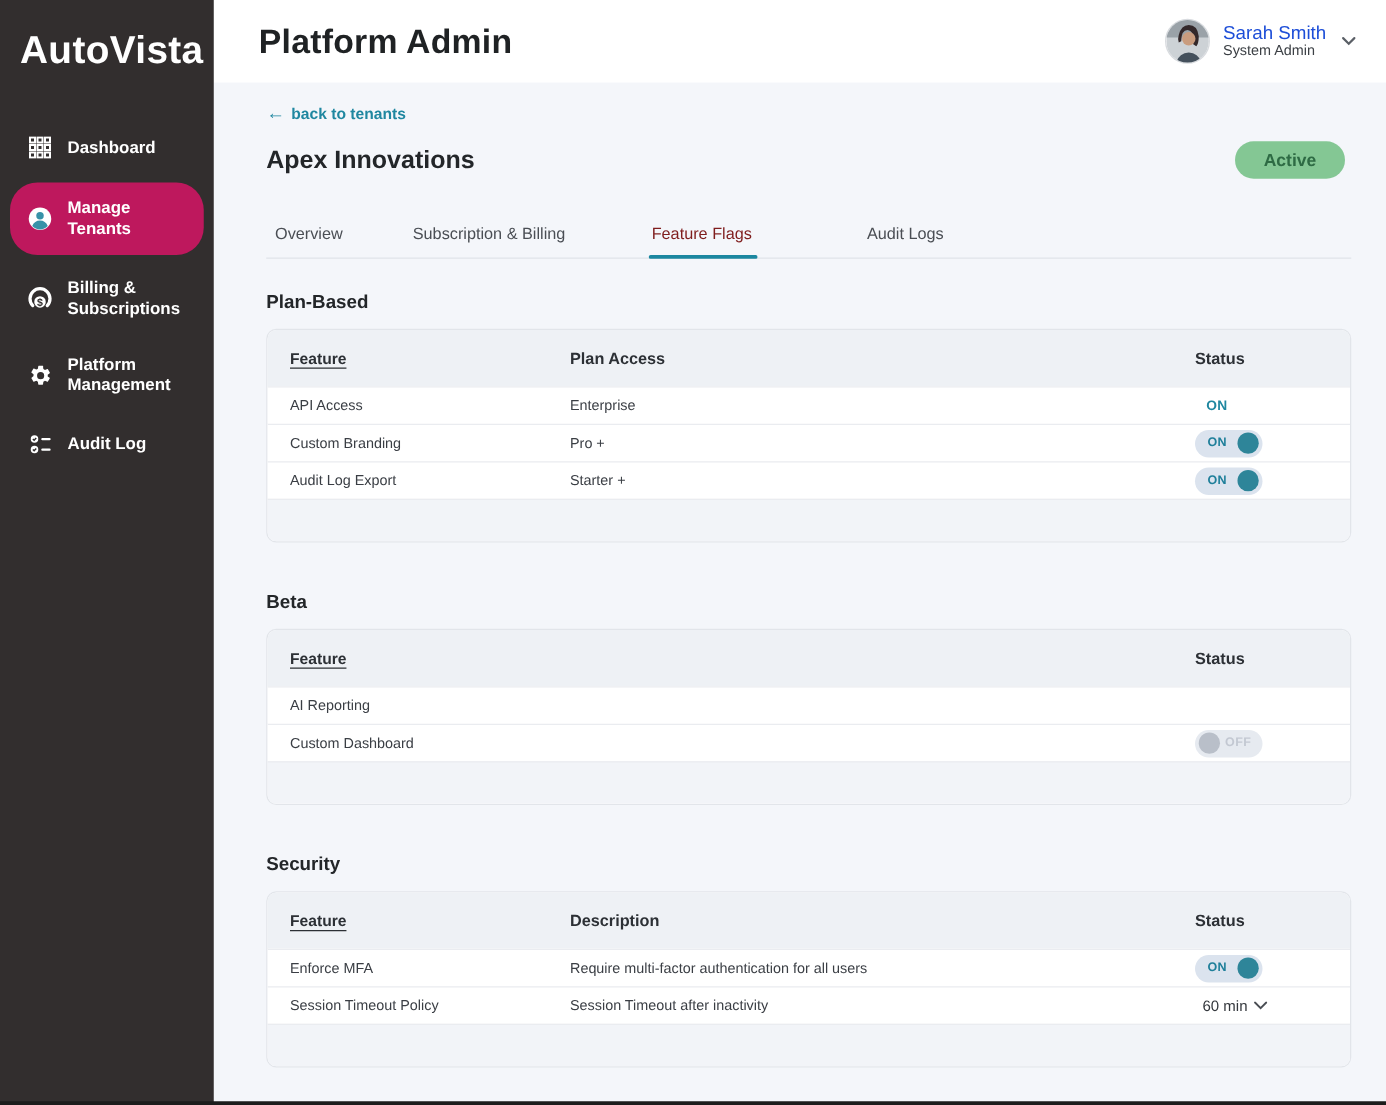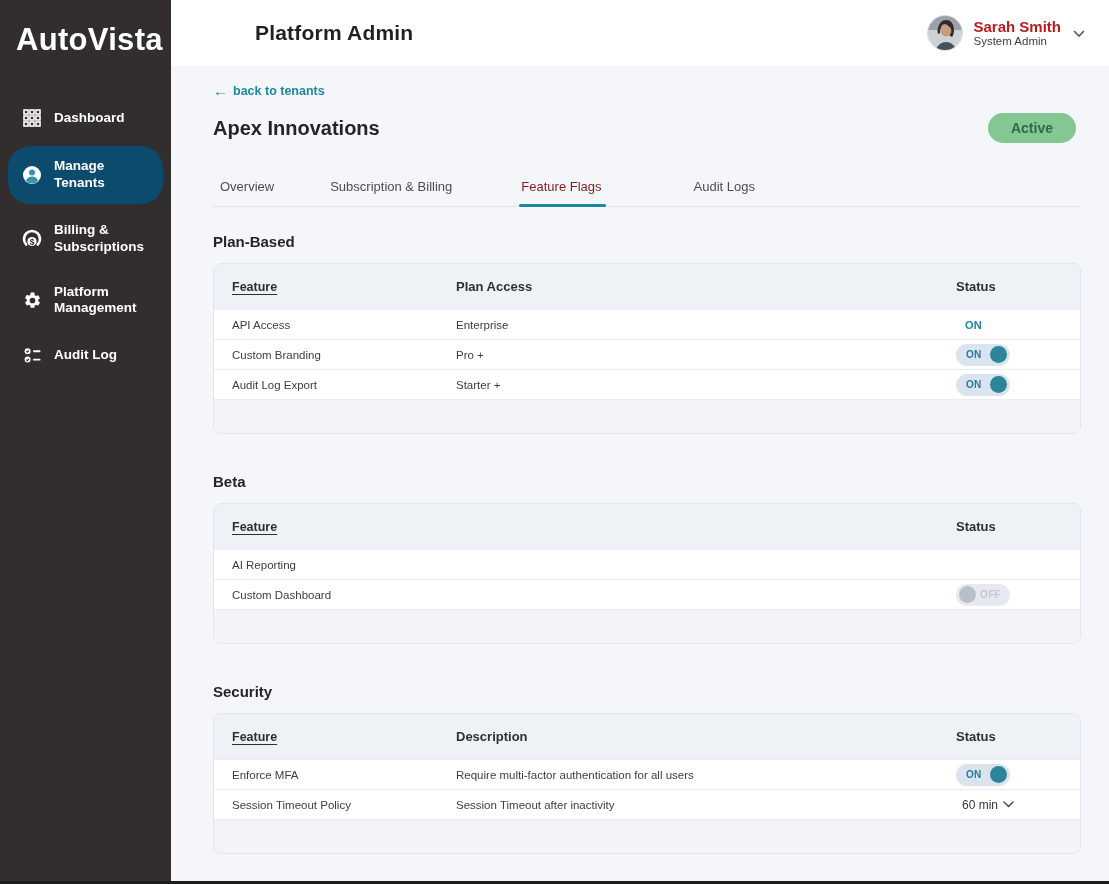--- a/index.html
+++ b/index.html
@@ -20,37 +20,37 @@
     color:#fff; font-size:31px; font-weight:800; letter-spacing:.3px;
     padding:22px 16px 10px 16px;
   }
   .nav { margin-top:26px; display:flex; flex-direction:column; }
   .nav-item {
     display:flex; align-items:center; gap:12px;
     color:#fff; font-size:13.5px; font-weight:600; line-height:1.25;
     padding:10px 14px; margin:4px 8px; cursor:pointer; border-radius:22px;
   }
   .nav-item .nav-label { max-width:104px; }
-  .nav-item.active { background:#0c4a6e; padding-top:12px; padding-bottom:12px; }
+  .nav-item.active { background:#be185d; padding-top:12px; padding-bottom:12px; }
   .nav-item .nav-ic { width:20px; height:20px; flex:0 0 20px; display:flex; align-items:center; justify-content:center; }
   .nav-item svg { display:block; }
   
   .topbar {
     position:absolute; left:171px; top:0; right:0; height:66px;
     background:#ffffff; display:flex; align-items:center; justify-content:space-between;
     padding:0 24px 0 36px; z-index:2;
   }
-  .page-title { font-size:21px; font-weight:800; color:#1f2224; letter-spacing:.2px;margin-left:48px; }
+  .page-title { font-size:27px; font-weight:800; color:#1f2224; letter-spacing:.2px; }
   .user-chip { display:flex; align-items:center; gap:10px; cursor:pointer; }
   .avatar {
     width:36px; height:36px; border-radius:50%; overflow:hidden; flex:0 0 36px;
     border:1px solid #d8dbdf;
   }
   .user-meta { display:flex; flex-direction:column; line-height:1.15; }
-  .user-name { font-size:15px; font-weight:700; color:#b91c1c; }
+  .user-name { font-size:15px; font-weight:400; color:#1d4ed8; }
   .user-role { font-size:11.5px; color:#3c4045; }
   .chev { color:#5a5f66; margin-left:2px; }
   
   .main {
     position:absolute; left:171px; top:66px; right:0; bottom:0;
     background:#f4f6fa; padding:16px 28px 0 42px; overflow:hidden;
   }
   .back-link {
     display:inline-flex; align-items:center; gap:5px;
     color:#1f87a0; font-size:12.5px; font-weight:700; cursor:pointer; text-decoration:none;

